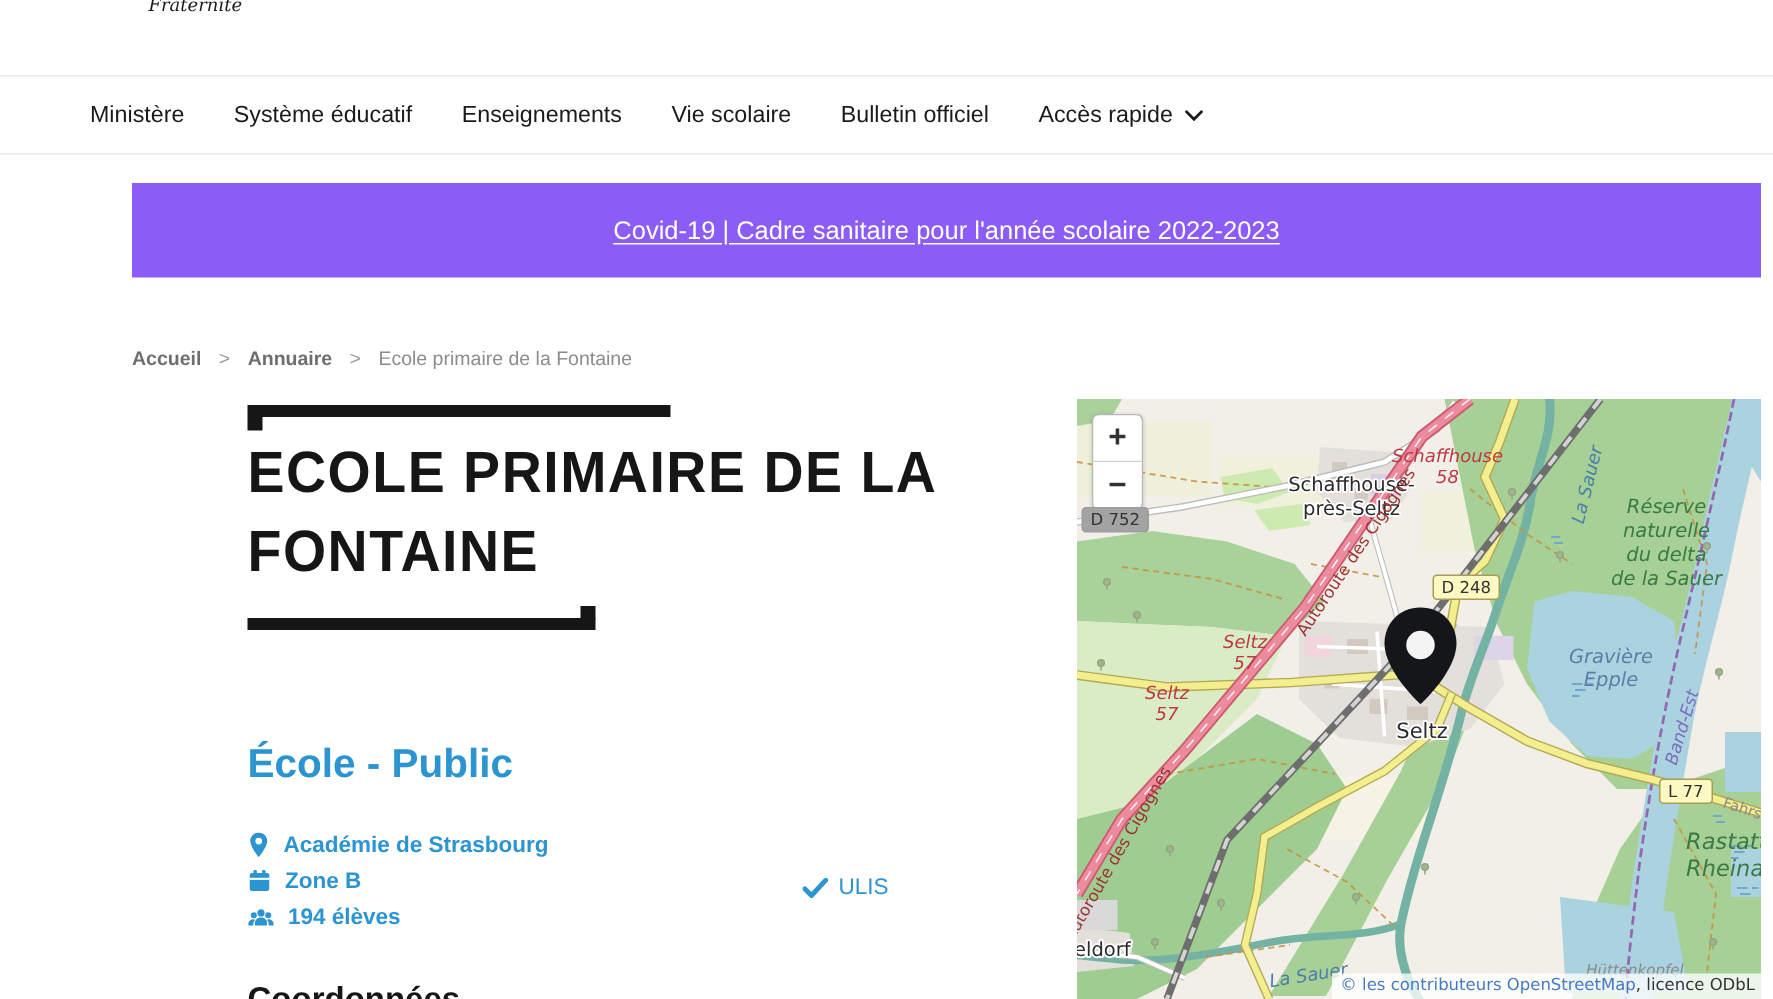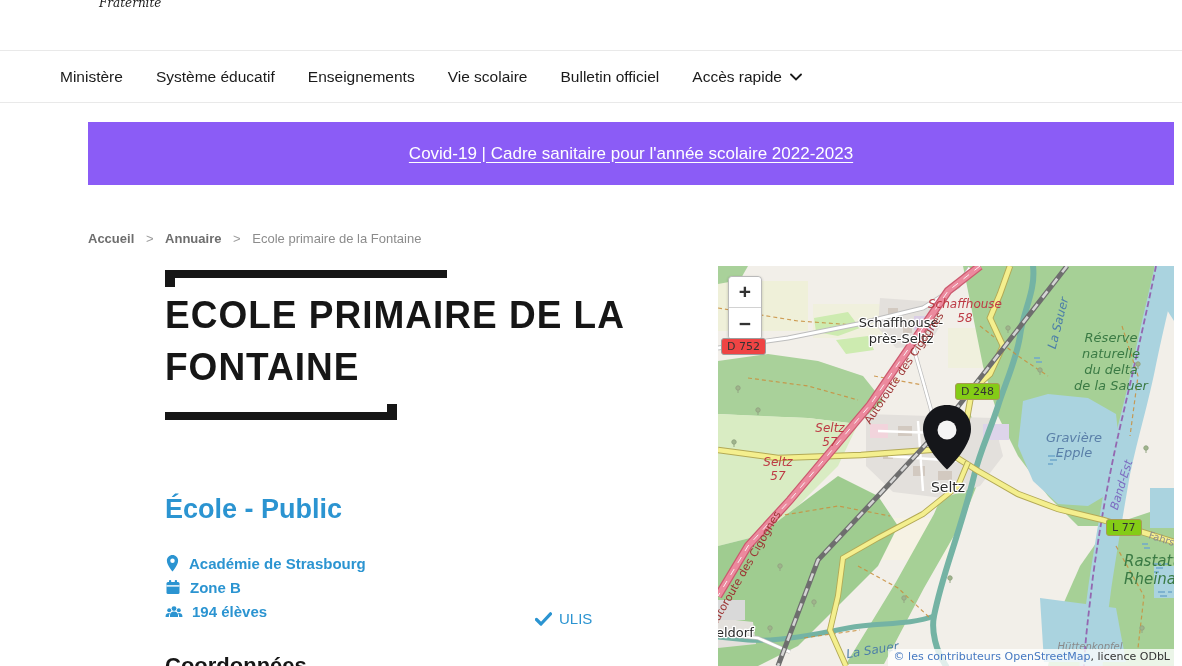--- a/index.html
+++ b/index.html
@@ -34,37 +34,37 @@
        font-size:37px; line-height:50px; font-weight:700; letter-spacing:1px;
        color:#161616; transform:scaleY(1.05); transform-origin:top left; }
   .bracket-bottom { position:absolute; left:165px; top:404px; }
   .bracket-bottom .bar { position:absolute; left:0; top:8px; width:232px; height:8px; background:#161616; }
   .bracket-bottom .tab { position:absolute; left:222px; top:0; width:10px; height:9px; background:#161616; }
 
   .school-type { position:absolute; left:165px; top:494px; font-size:27px; font-weight:bold; }
   .facts { position:absolute; left:165px; top:551px; }
   .fact { display:flex; align-items:center; gap:9px; height:24px; font-size:15px; font-weight:bold; }
   .fact svg { flex:0 0 auto; }
-  .tag-ulis { position:absolute; left:535px; top:610px; display:flex; align-items:center; gap:7px;
+  .tag-ulis { position:absolute; left:535px; top:583px; display:flex; align-items:center; gap:7px;
               font-size:15px; }
   .next-heading { position:absolute; left:165px; top:653px; font-size:22px; font-weight:bold; color:#161616; }
 
   
   .map { position:absolute; left:718px; top:266px; width:456px; height:400px; overflow:hidden; background:#f2efe9; cursor:grab; }
   .map svg.base { position:absolute; left:0; top:0; }
   .zoomctl { position:absolute; left:10px; top:10px; width:34px; background:#fff;
              border:1px solid #b9b9b9; border-radius:4px; box-shadow:0 1px 3px rgba(0,0,0,.2); }
   .zoomctl button { display:block; width:100%; height:31px; background:#fff; border:0; font-size:21px;
              font-weight:bold; color:#333; cursor:pointer; line-height:28px; }
   .zoomctl button:first-child { border-bottom:1px solid #d2d2d2; border-radius:4px 4px 0 0; }
   .zoomctl button:last-child { border-radius:0 0 4px 4px; }
   .badge { position:absolute; font-size:11px; color:#333; border-radius:3px; padding:1px 5px;
            font-family:"DejaVu Sans",sans-serif; }
-  .badge.white { background:#ef4444; border:1px solid #9d9d9d; }
-  .badge.tan { background:#84cc16; border:1px solid #a89c56; }
+  .badge.white { background:#a3a3a3; border:1px solid #9d9d9d; }
+  .badge.tan { background:#fef9c3; border:1px solid #a89c56; }
   .attrib { position:absolute; right:0; bottom:0; height:17px; background:rgba(255,255,255,.78);
             font-size:11px; color:#333; padding:1px 4px 0 6px; white-space:nowrap;
             font-family:"DejaVu Sans",sans-serif; }
   .attrib .oslink { color:#4679c2; cursor:pointer; }
 
   text { font-family:"DejaVu Sans", sans-serif; }
   .halo { paint-order:stroke; stroke:#ffffff; stroke-width:2.5px; stroke-linejoin:round; }
 </style>
 </head>
 <body>

